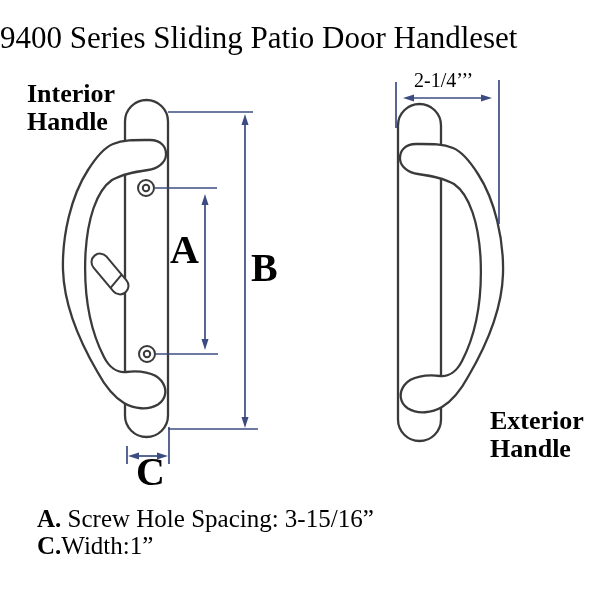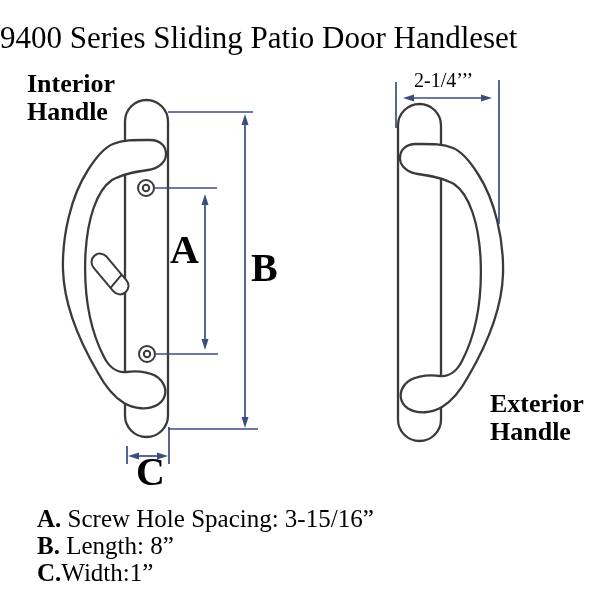--- a/index.html
+++ b/index.html
@@ -1,21 +1,21 @@
 <!DOCTYPE html>
 <html><head>
 <meta charset="utf-8">
 <style>
   html,body{margin:0;padding:0;width:600px;height:600px;background:#ffffff;overflow:hidden;}
   body{position:relative;font-family:"Liberation Serif",serif;color:#000;}
   .abs{position:absolute;white-space:nowrap;}
   .title{left:0;top:20px;width:480px;text-align:center;font-size:31px;letter-spacing:0;}
   .side-label{font-size:26px;font-weight:bold;line-height:28px;}
-  .interior-label{left:27px;top:70px;}
-  .exterior-label{left:490px;top:390px;}
+  .interior-label{left:27px;top:80px;}
+  .exterior-label{left:490px;top:407px;}
   .dim-letter{font-size:40px;font-weight:bold;line-height:40px;}
   .dim-a{left:170px;top:230px;}
   .dim-b{left:251px;top:248px;}
   .dim-c{left:136px;top:452px;}
   .dim-width{left:414px;top:69px;font-size:20px;}
   .specs{left:37px;top:505px;font-size:25px;line-height:27px;}
   .specs b{font-weight:bold;}
   svg{position:absolute;left:0;top:0;}
 </style>
 </head>
@@ -99,15 +99,14 @@
   <div>Handle</div>
 </div>
 
 <div class="abs dim-letter dim-a">A</div>
 <div class="abs dim-letter dim-b">B</div>
 <div class="abs dim-letter dim-c">C</div>
 <div class="abs dim-width">2-1/4’’’</div>
 
 <div class="abs specs">
   <div><b>A.</b><span> Screw Hole Spacing: 3-15/16”</span></div>
-  <div><b>B.</b><span> Length: 8”</span></div>
   <div><b>C.</b><span>Width:1”</span></div>
 </div>
 
 </body></html>

